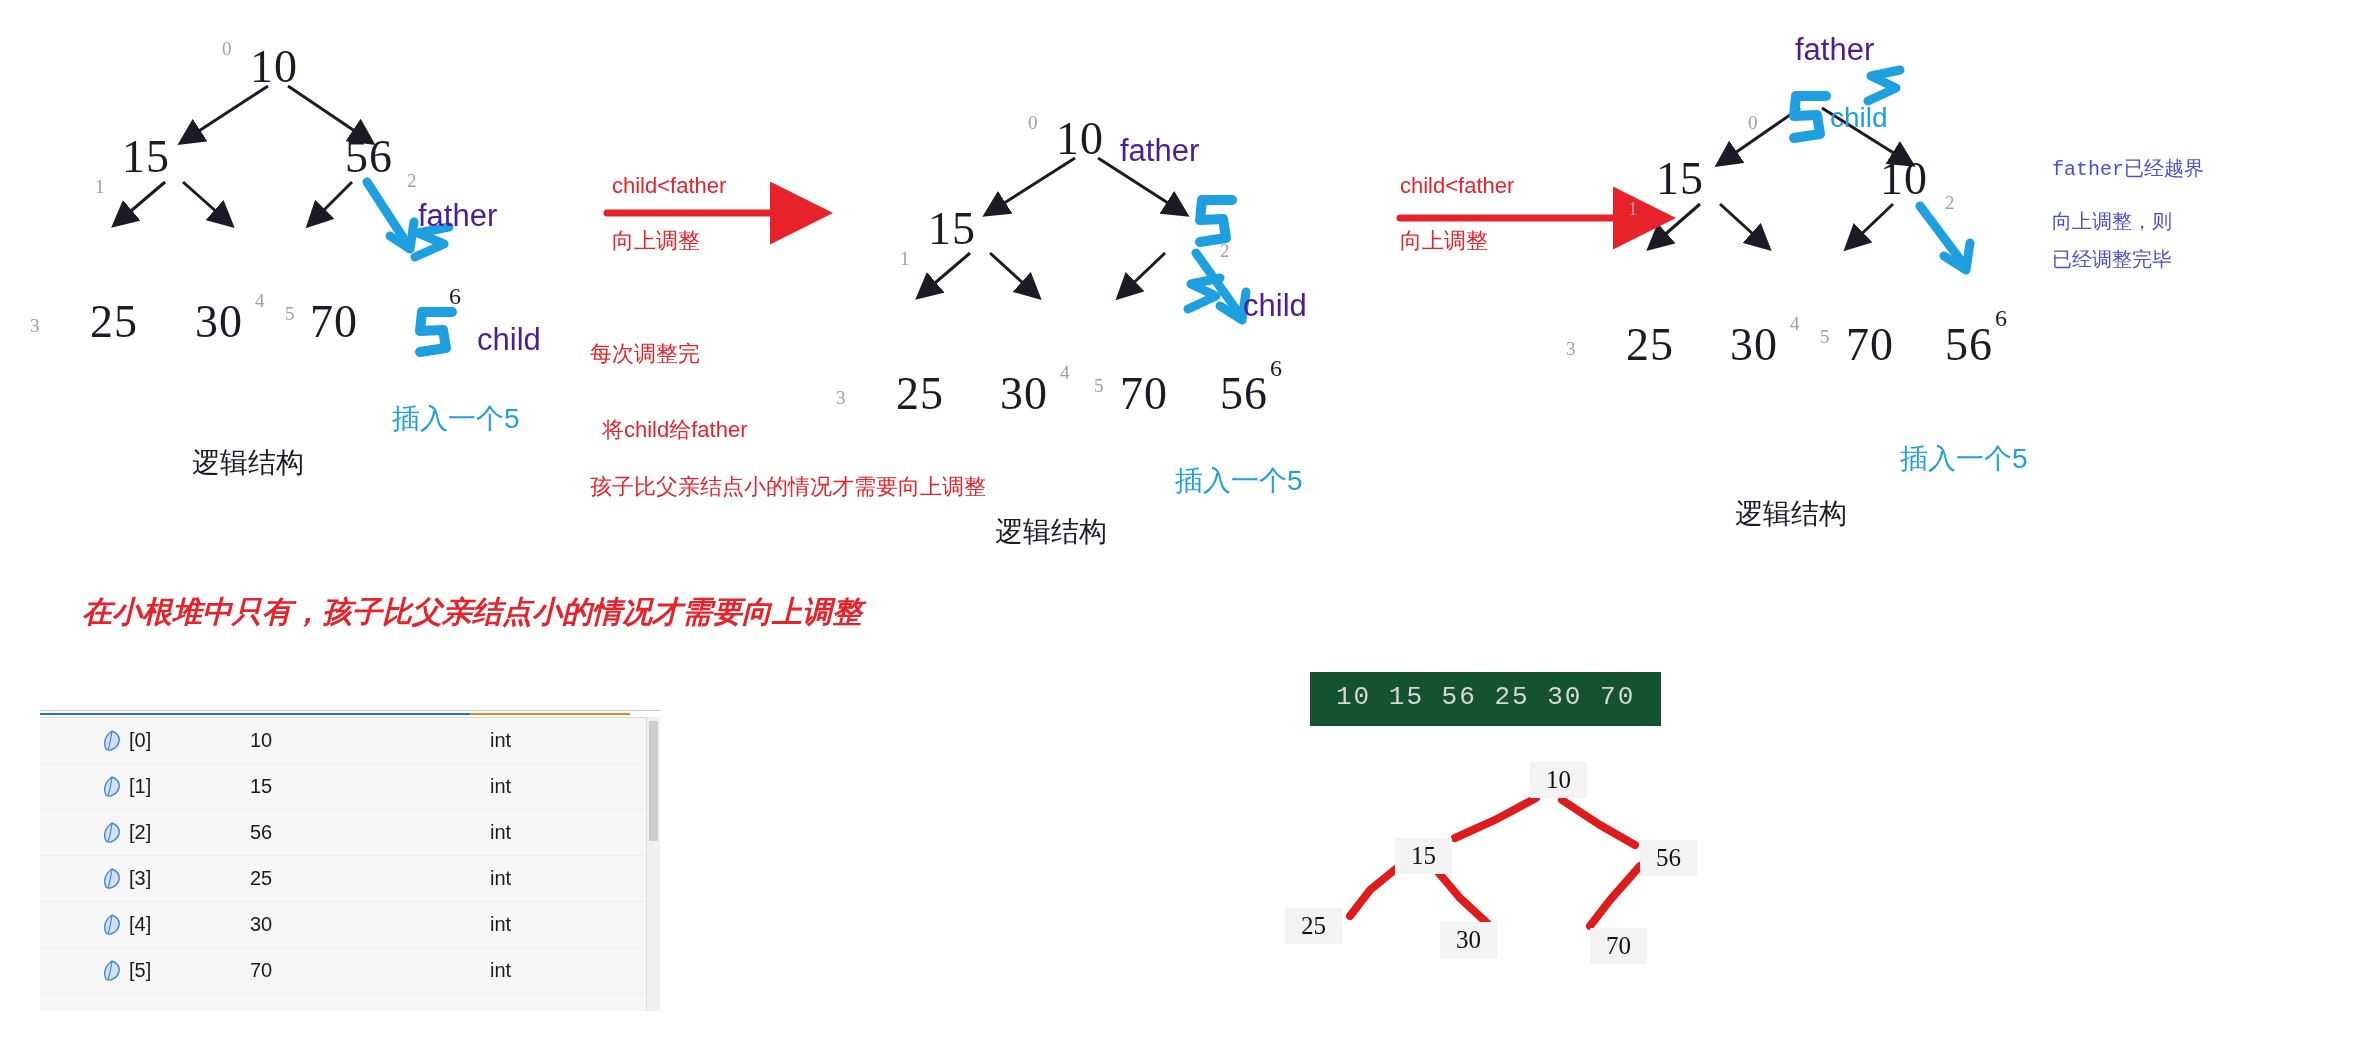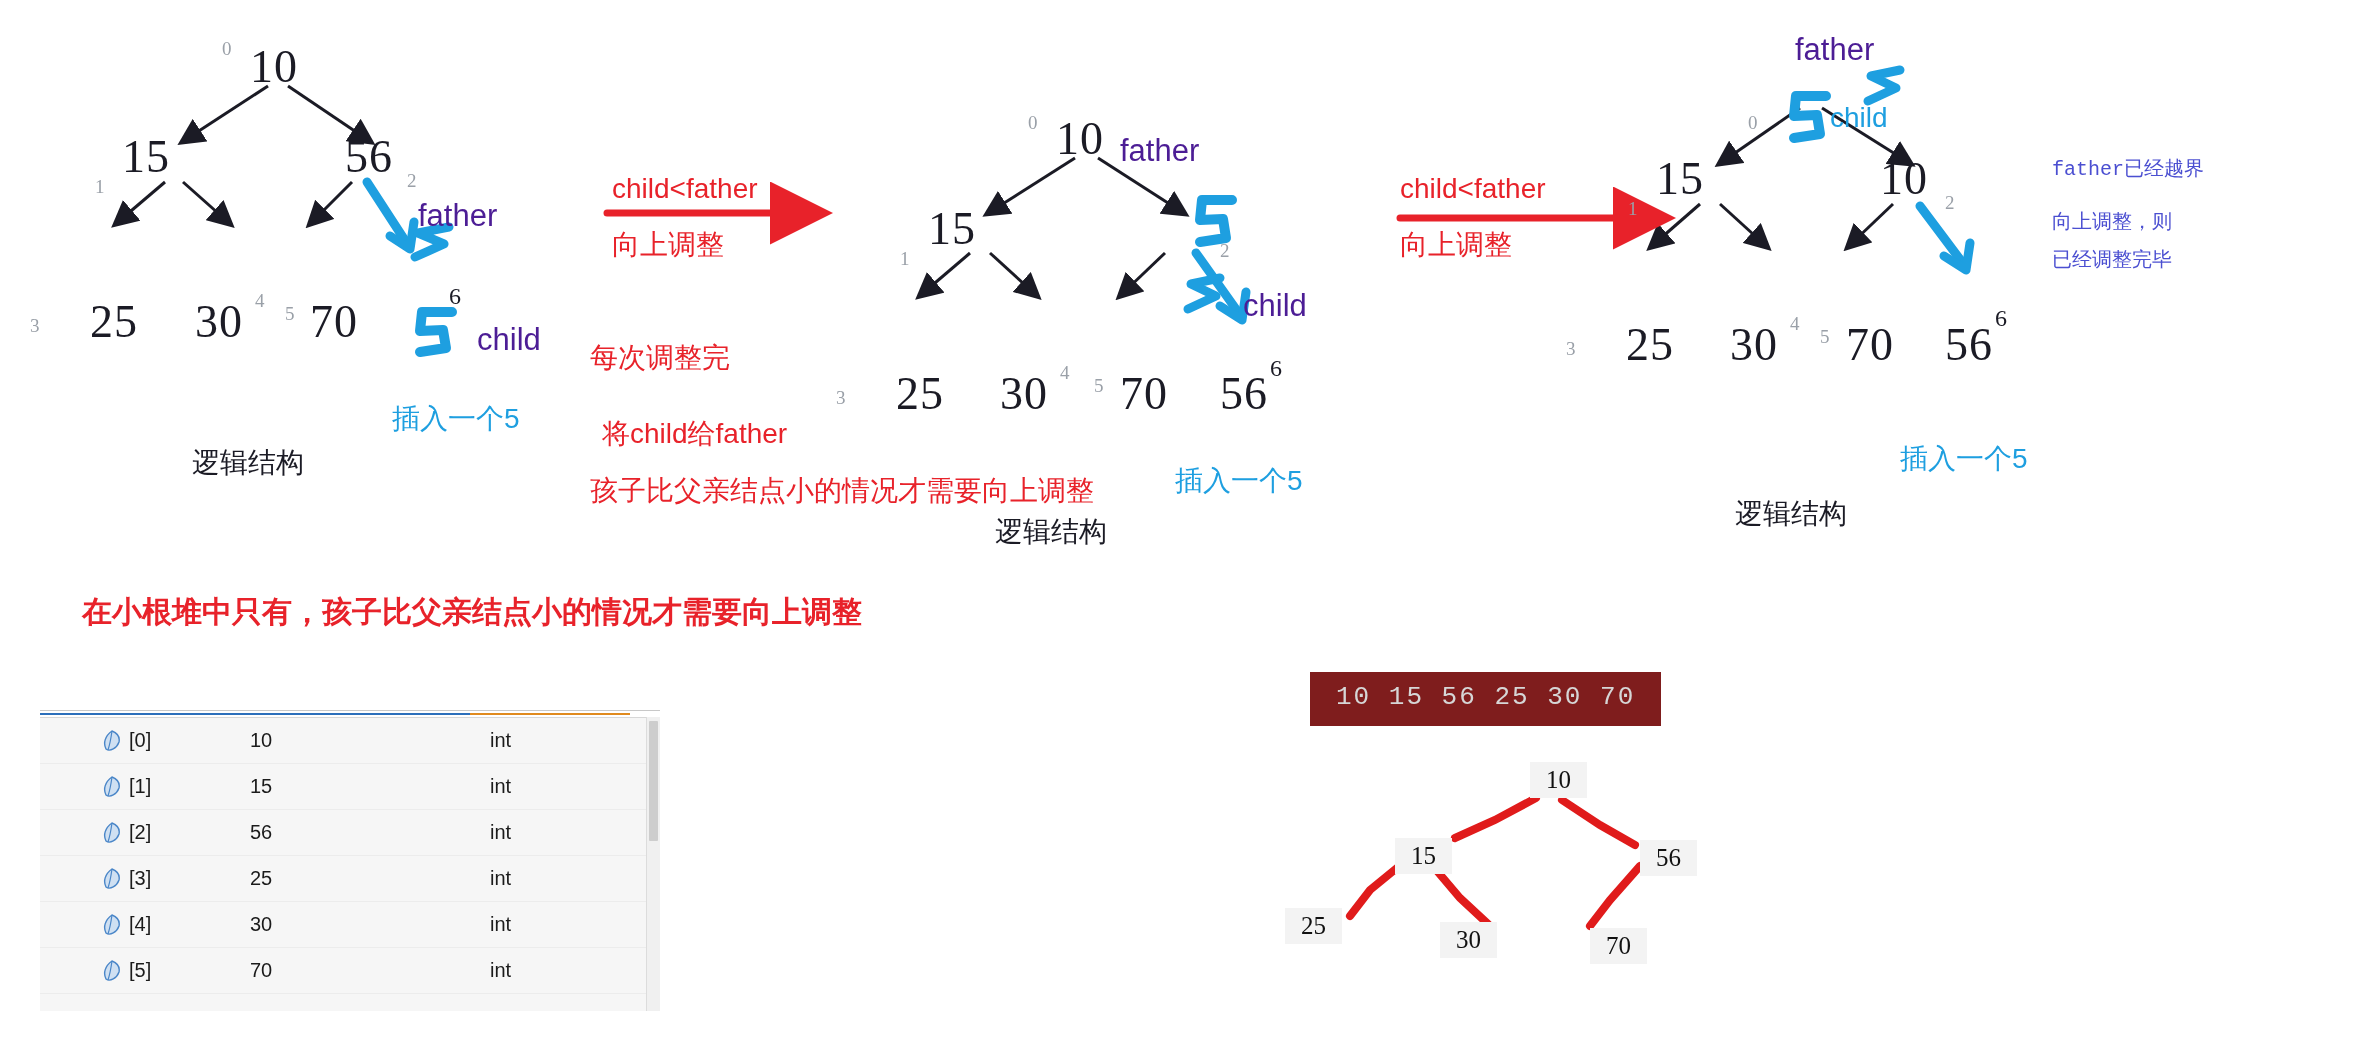--- a/index.html
+++ b/index.html
@@ -45,32 +45,33 @@
   .caption{
     position:absolute;
     color:#1b1b25;
     font-size:28px;
     white-space:nowrap;
     font-family:Liberation Sans, sans-serif;
   }
   .red-text{
     position:absolute;
     color:#e8222a;
-    font-size:28px;
+    font-size:22px;
     white-space:nowrap;
     font-family:"Liberation Sans","DejaVu Sans",sans-serif;
     text-align:center;
   }
   .red-head{
     position:absolute;
     color:#e8222a;
     font-size:30px;
     font-weight:bold;
     white-space:nowrap;
     font-family:"Liberation Sans","DejaVu Sans",sans-serif;
+    font-style:italic;
   }
   .purple-text{
     position:absolute;
     color:#4b4fd1;
     font-size:20px;
     white-space:nowrap;
     font-family:Liberation Mono, monospace;
   }
   svg.overlay{position:absolute;left:0;top:0;pointer-events:none;}
 
@@ -105,21 +106,21 @@
   .wrow .c-type{width:140px;}
   .leaf-ico{display:inline-block;width:20px;height:22px;margin-right:7px;flex:none;}
   .wscroll{
     position:absolute;right:0;top:6px;width:13px;bottom:0;background:#f0f0f0;border-left:1px solid #dcdcdc;
   }
   .wscroll .thumb{position:absolute;left:2px;top:4px;width:9px;height:120px;background:#cdcdcd;border-radius:1px;}
 
   
   #console-box{
     position:absolute;left:1310px;top:672px;
-    background:#7f1d1d;
+    background:#14532d;
     color:#d6d6d6;
     font-family:"Liberation Mono","DejaVu Sans Mono",monospace;
     font-size:26px;
     letter-spacing:2px;
     padding:10px 26px 14px 26px;
     white-space:pre;
   }
 
   
   .btn-node{

